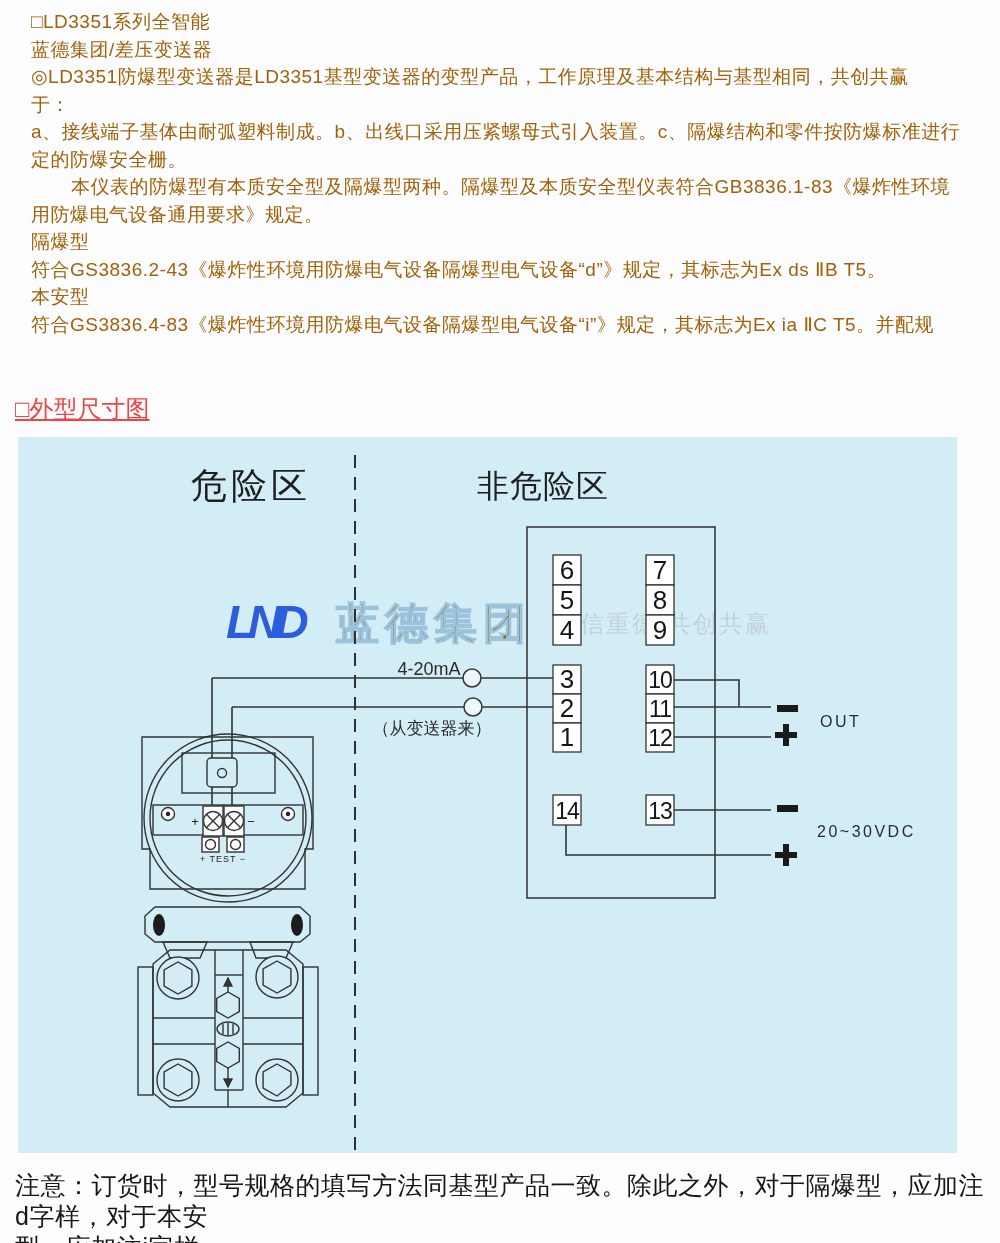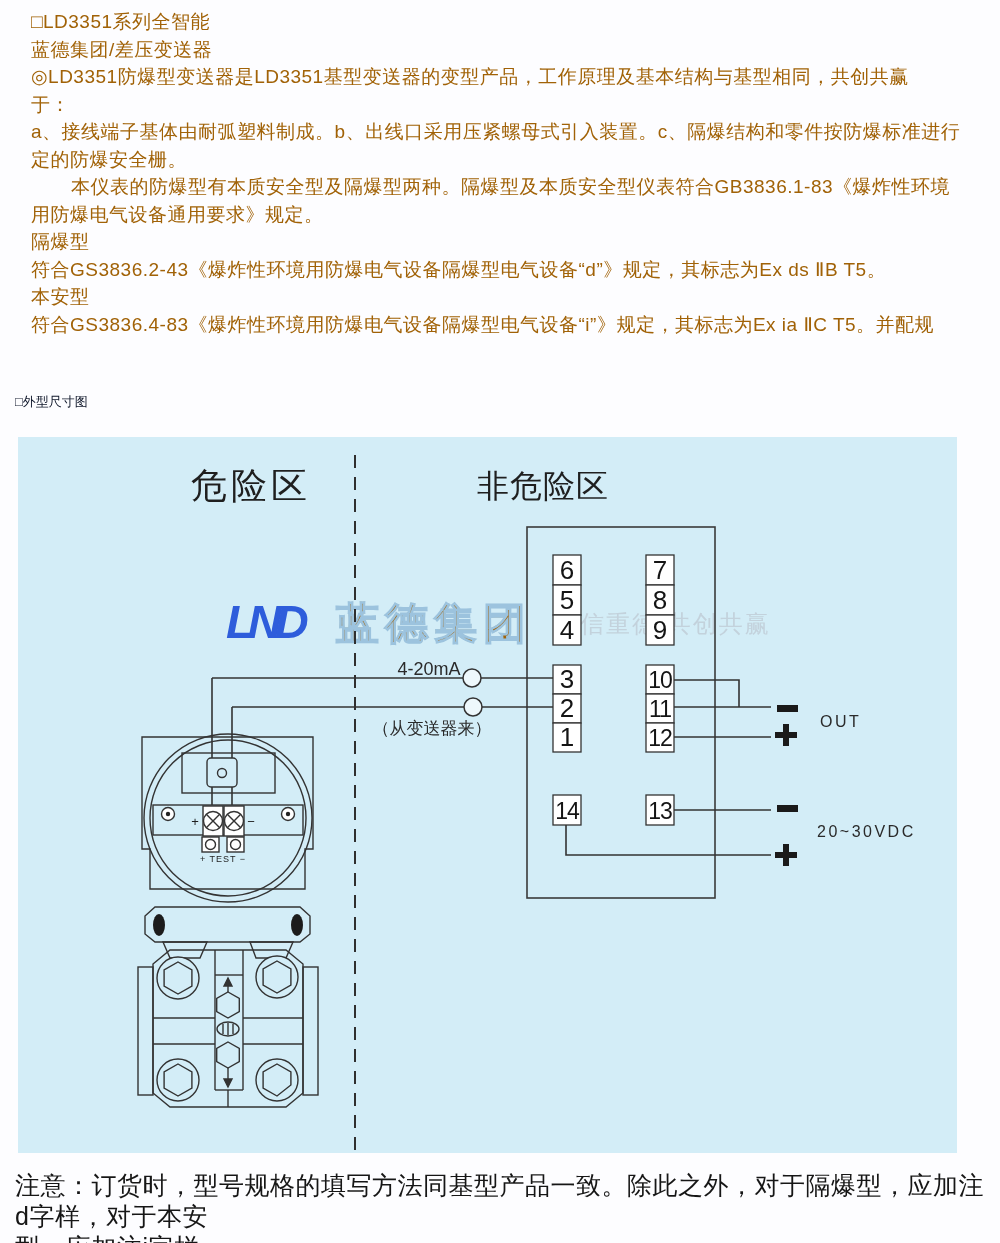--- a/index.html
+++ b/index.html
@@ -6,21 +6,21 @@
   html,body { background:#ffffff; }
   .page {
     position:relative; width:1000px; height:1243px; background:#fdfdff;
     font-family:"Liberation Sans", sans-serif; color:#1b1b1b; overflow:hidden;
   }
   
   .intro { position:absolute; left:15px; top:8px; width:978px;
     font-size:19px; line-height:27.5px; letter-spacing:0.5px; color:#a16207;margin-left:16px; }
   .intro .line { white-space:nowrap; }
   .intro .indent { padding-left:40px; }
-  .section-title { position:absolute; left:15px; top:393px; font-size:13px; color:#0f172a; }
+  .section-title { position:absolute; left:15px; top:393px; font-size:24px; color:#ef4444;text-decoration:underline; }
   
   .diagram { position:absolute; left:18px; top:437px; width:939px; height:716px;
     background:#d3edf7; }
   .diagram svg { position:absolute; left:0; top:0; }
   
   .wm { position:absolute; white-space:nowrap; pointer-events:none; }
   .wm-logo { left:208px; top:157px; font-size:47px; font-weight:bold; font-style:italic;
     color:#1d4ed8; letter-spacing:-7px; opacity:0.9; }
   .wm-brand { left:318px; top:158px; font-size:43px; font-weight:bold; color:#a16207;
     -webkit-text-stroke:1.2px #9cc3de; letter-spacing:6px; }

